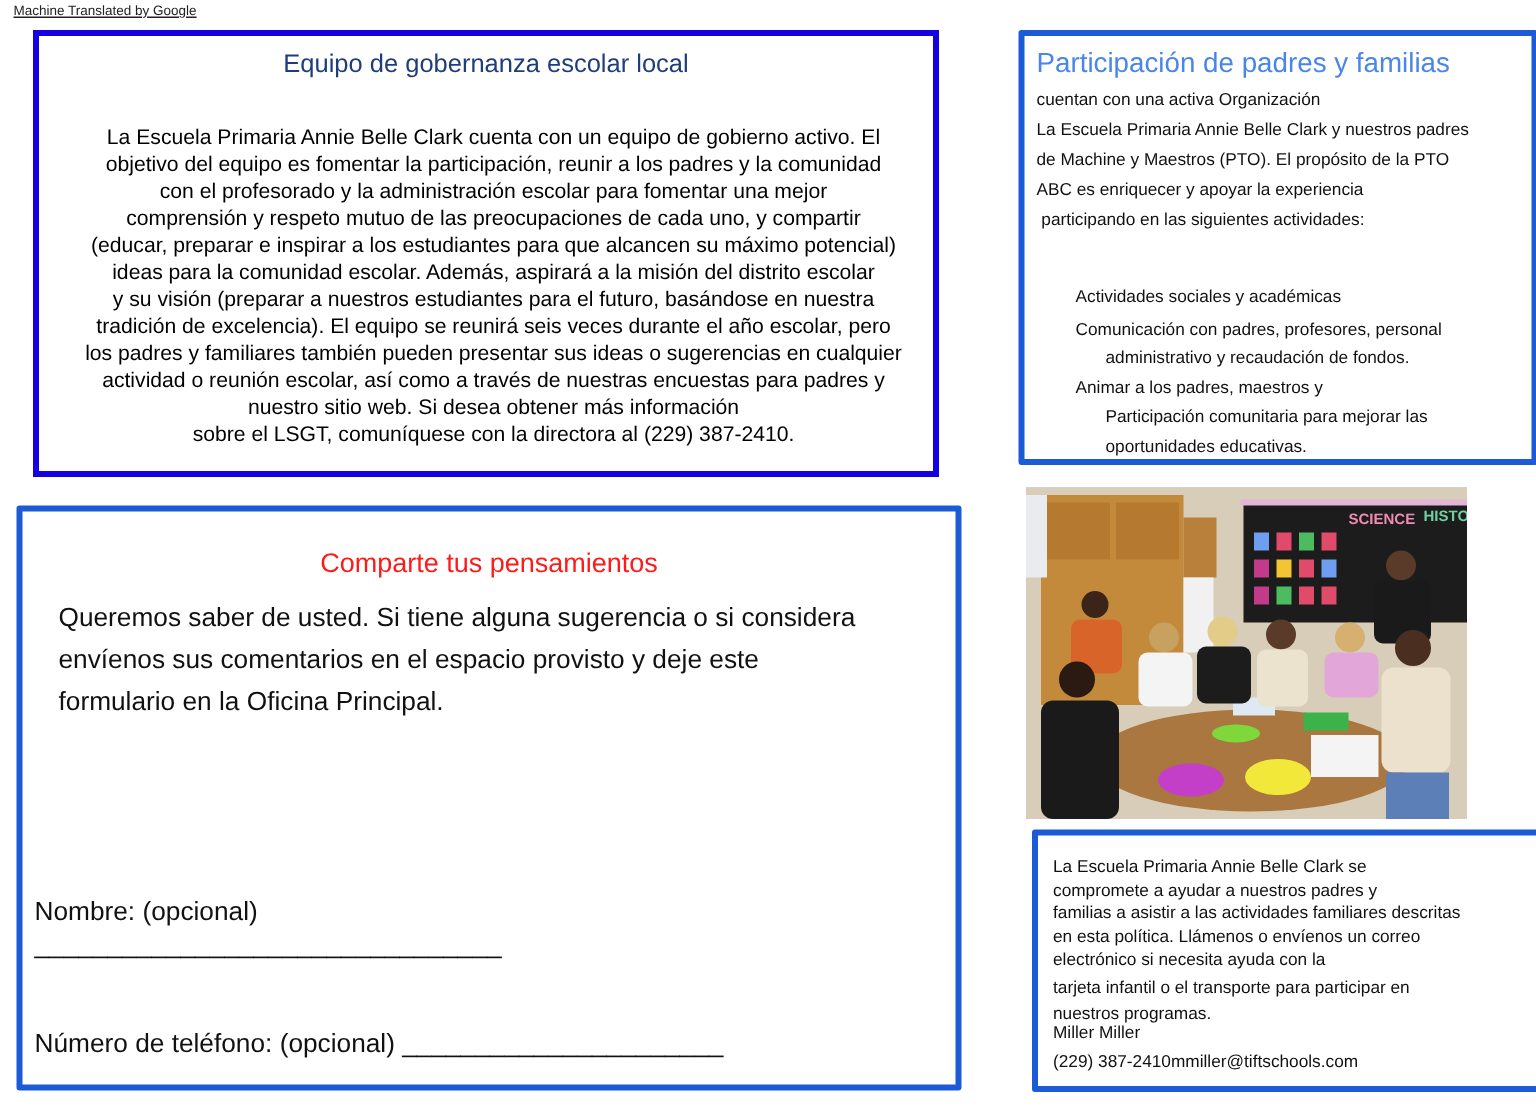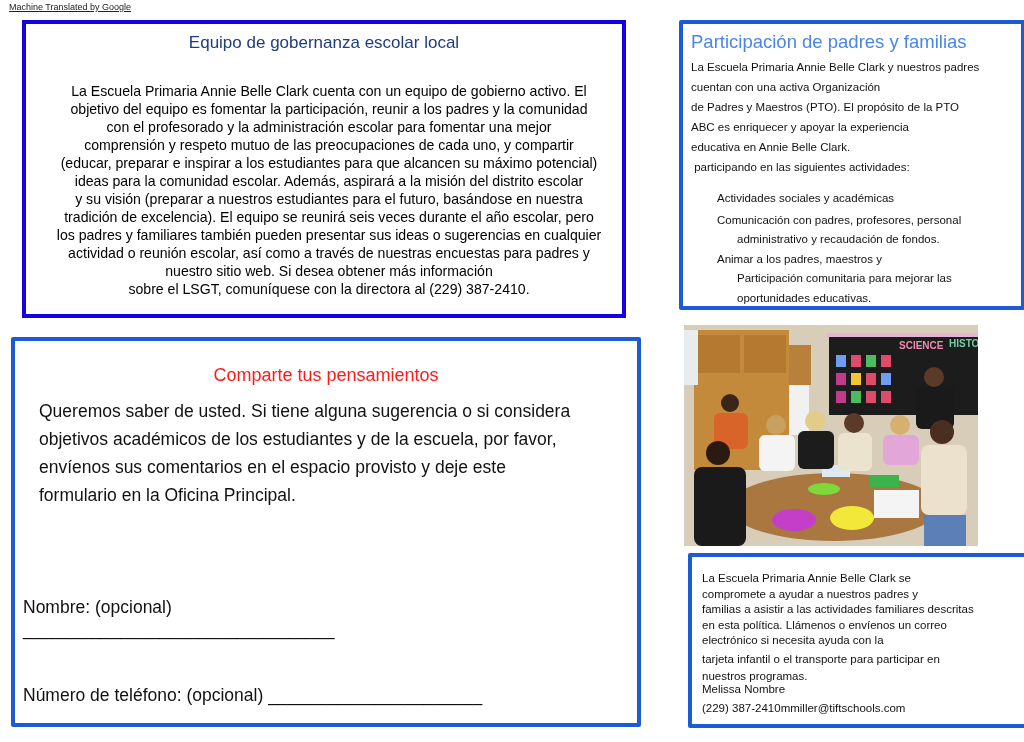--- a/index.html
+++ b/index.html
@@ -61,42 +61,40 @@
     <div>los padres y familiares también pueden presentar sus ideas o sugerencias en cualquier</div>
     <div>actividad o reunión escolar, así como a través de nuestras encuestas para padres y</div>
     <div>nuestro sitio web. Si desea obtener más información</div>
     <div>sobre el LSGT, comuníquese con la directora al (229) 387-2410.</div>
   </div>
 </section>
 
 <section class="box box2">
   <div class="title">Participación de padres y familias</div>
   <div class="intro">
+    <div>cuentan con una activa Organización</div>
     <div>La Escuela Primaria Annie Belle Clark y nuestros padres</div>
-    <div>cuentan con una activa Organización</div>
-    <div>de Padres y Maestros (PTO). El propósito de la PTO</div>
+    <div>de Machine y Maestros (PTO). El propósito de la PTO</div>
     <div>ABC es enriquecer y apoyar la experiencia</div>
-    <div>educativa en Annie Belle Clark.</div>
     <div style="white-space:pre"> participando en las siguientes actividades:</div>
   </div>
   <div class="acts">
     <div>Actividades sociales y académicas</div>
     <div class="gap">Comunicación con padres, profesores, personal</div>
     <div class="indent">administrativo y recaudación de fondos.</div>
     <div>Animar a los padres, maestros y</div>
     <div class="indent">Participación comunitaria para mejorar las</div>
     <div class="indent">oportunidades educativas.</div>
   </div>
 </section>
 
 <section class="box box3">
   <div class="title">Comparte tus pensamientos</div>
   <div class="body">
     <div>Queremos saber de usted. Si tiene alguna sugerencia o si considera</div>
-    <div>objetivos académicos de los estudiantes y de la escuela, por favor,</div>
     <div>envíenos sus comentarios en el espacio provisto y deje este</div>
     <div>formulario en la Oficina Principal.</div>
   </div>
   <div class="field name-label">Nombre: (opcional)</div>
   <div class="field name-line">________________________________</div>
   <div class="field phone-label">Número de teléfono: (opcional) ______________________</div>
 </section>
 
 <div class="photo" aria-label="Group of teachers seated around a classroom table">
   <svg width="294" height="221" viewBox="0 0 294 221" xmlns="http://www.w3.org/2000/svg">
@@ -161,16 +159,16 @@
 
 <section class="box box4">
   <div class="body">
     <div class="l">La Escuela Primaria Annie Belle Clark se</div>
     <div class="l">compromete a ayudar a nuestros padres y</div>
     <div class="l">familias a asistir a las actividades familiares descritas</div>
     <div class="l">en esta política. Llámenos o envíenos un correo</div>
     <div class="l">electrónico si necesita ayuda con la</div>
     <div class="l2">tarjeta infantil o el transporte para participar en</div>
     <div class="l2" style="line-height:14px">nuestros programas.</div>
-    <div class="sig">Melissa Nombre</div>
+    <div class="sig">Miller Miller</div>
     <div class="contact">(229) 387-2410mmiller@tiftschools.com</div>
   </div>
 </section>
 
 </body></html>

